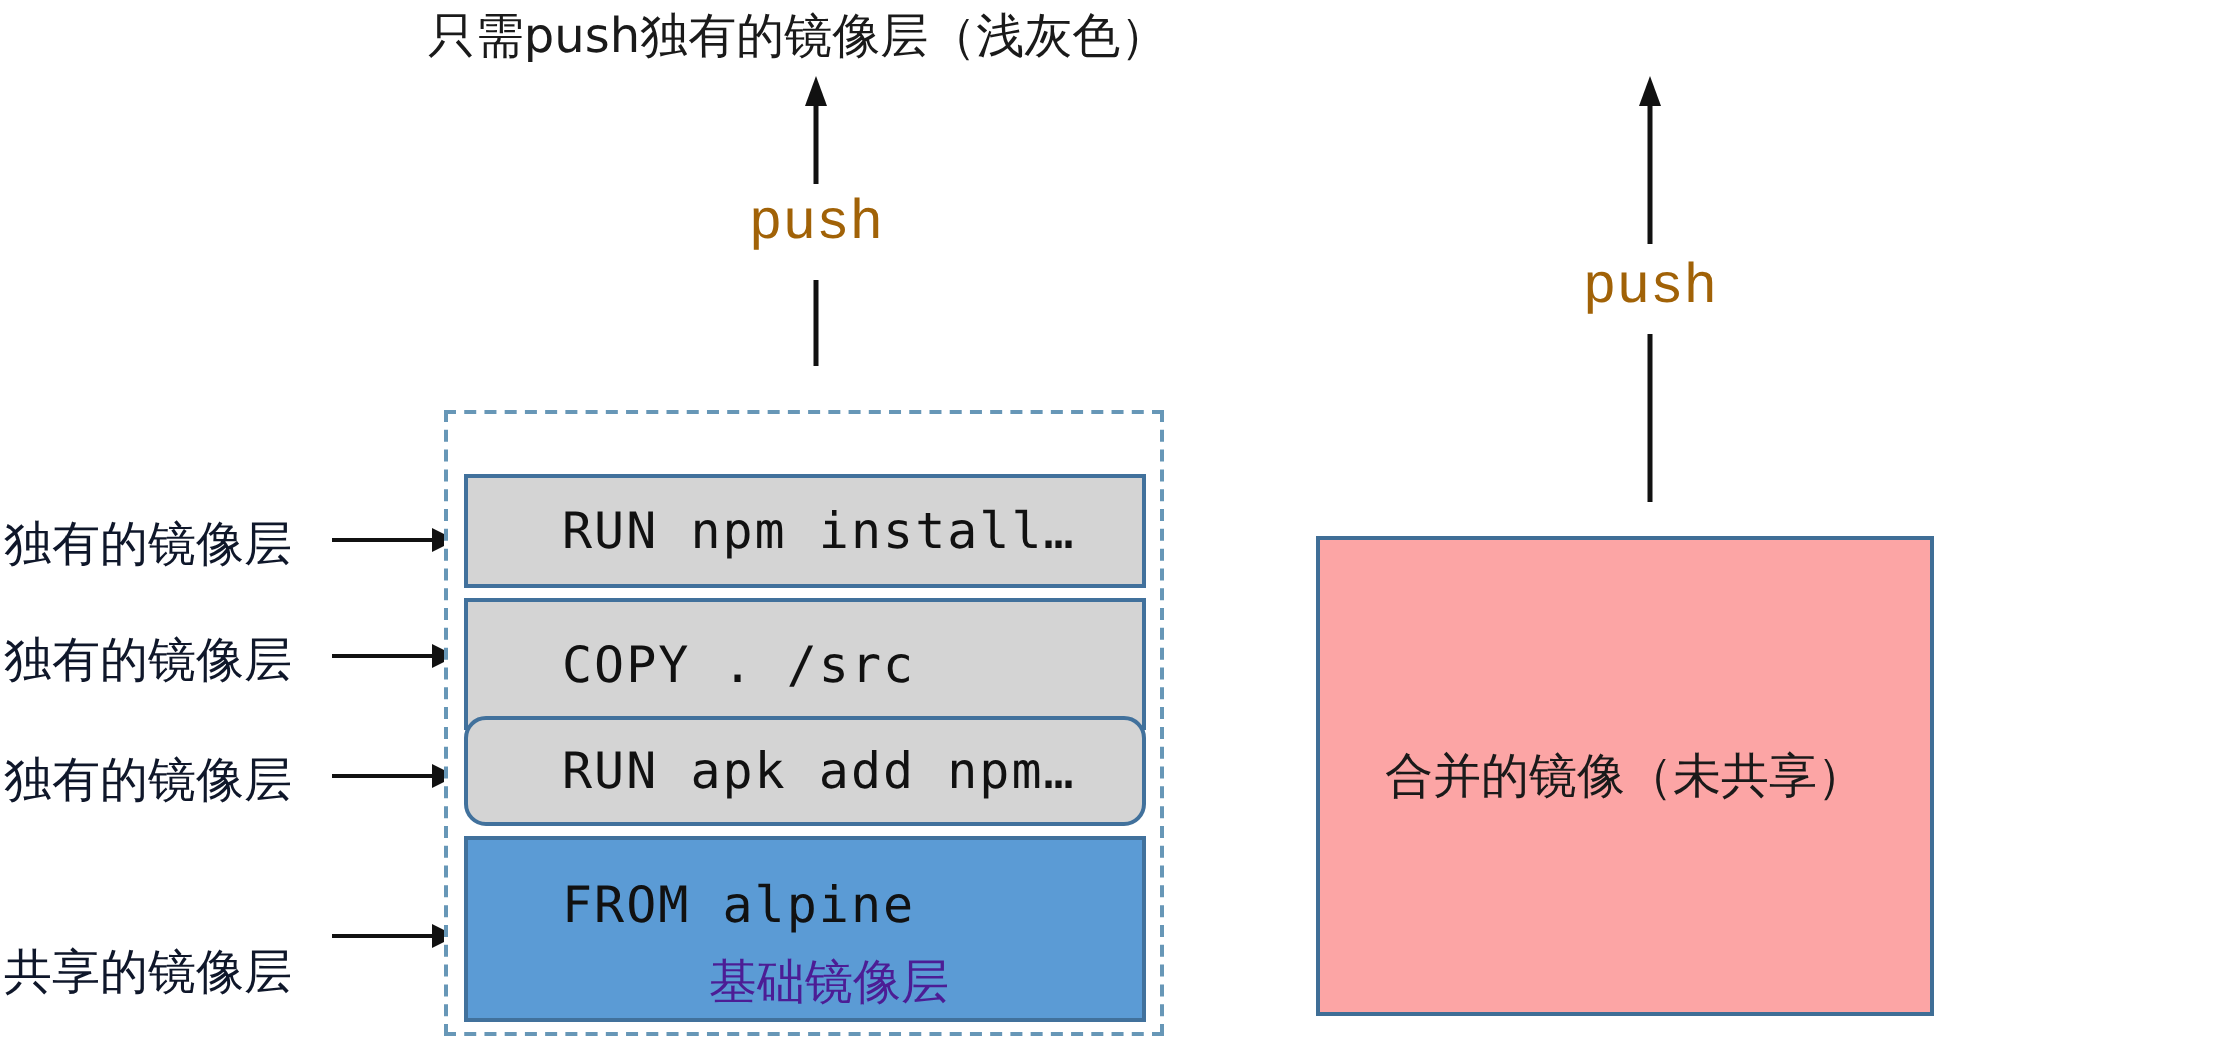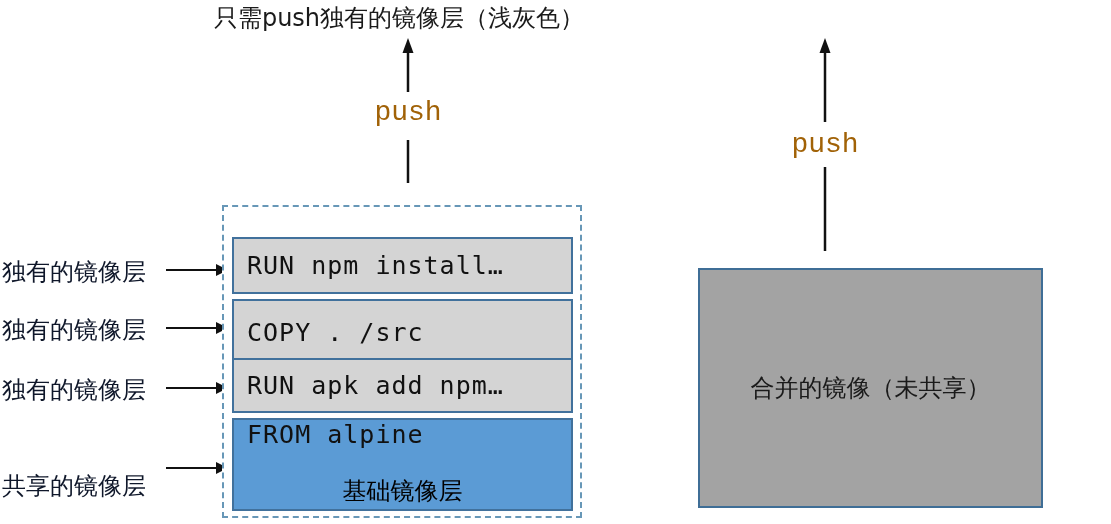--- a/index.html
+++ b/index.html
@@ -63,66 +63,66 @@
     left: 8px;
     width: 341px;
     background: #d4d4d4;
     border: 2px solid #41719c;
     box-sizing: border-box;
     display: flex;
     align-items: center;
   }
   .layer-1 { top: 30px; height: 57px; }
   .layer-2 { top: 92px; height: 66px; }
-  .layer-3 { top: 151px; height: 55px; }
+  .layer-3 { top: 151px; height: 55px; border-radius: 11px; }
   .layer-4 {
     top: 211px; height: 93px;
     background: #5b9bd5;
     align-items: flex-start;
   }
   .cmd {
     font-family: "DejaVu Sans Mono", monospace;
     font-size: 25px;
     letter-spacing: 1px;
     color: #111111;
     padding-left: 13px;
     white-space: nowrap;
+    margin-left: 34px;
   }
-  .layer-4 .cmd { }
+  .layer-4 .cmd { padding-top: 18px; }
   .base-sublabel {
     position: absolute;
     bottom: 2px;
-    left: 0;
+    left: 12px;
     width: 100%;
     text-align: center;
     font-size: 24px;
-    color: #000000;
+    color: #4c1d95;
   }
   .side-label {
     position: absolute;
     left: 2px;
     font-size: 24px;
     color: #0f172a;
     white-space: nowrap;
   }
   .side-label-1 { top: 256px; }
   .side-label-2 { top: 314px; }
   .side-label-3 { top: 374px; }
   .side-label-4 { top: 454px; margin-top: 16px; }
   .merged-box {
     position: absolute;
     left: 658px; top: 268px;
-    width: 345px; height: 240px;
-    background: #a3a3a3;
+    width: 309px; height: 240px;
+    background: #fca5a5;
     border: 2px solid #3f6e96;
     box-sizing: border-box;
     display: flex;
     align-items: center;
     justify-content: center;
-    margin-left: 40px;
   }
   .merged-box span {
     font-size: 24px;
     color: #1a1a1a;
     white-space: nowrap;
   }
 </style>
 </head>
 <body>
 

